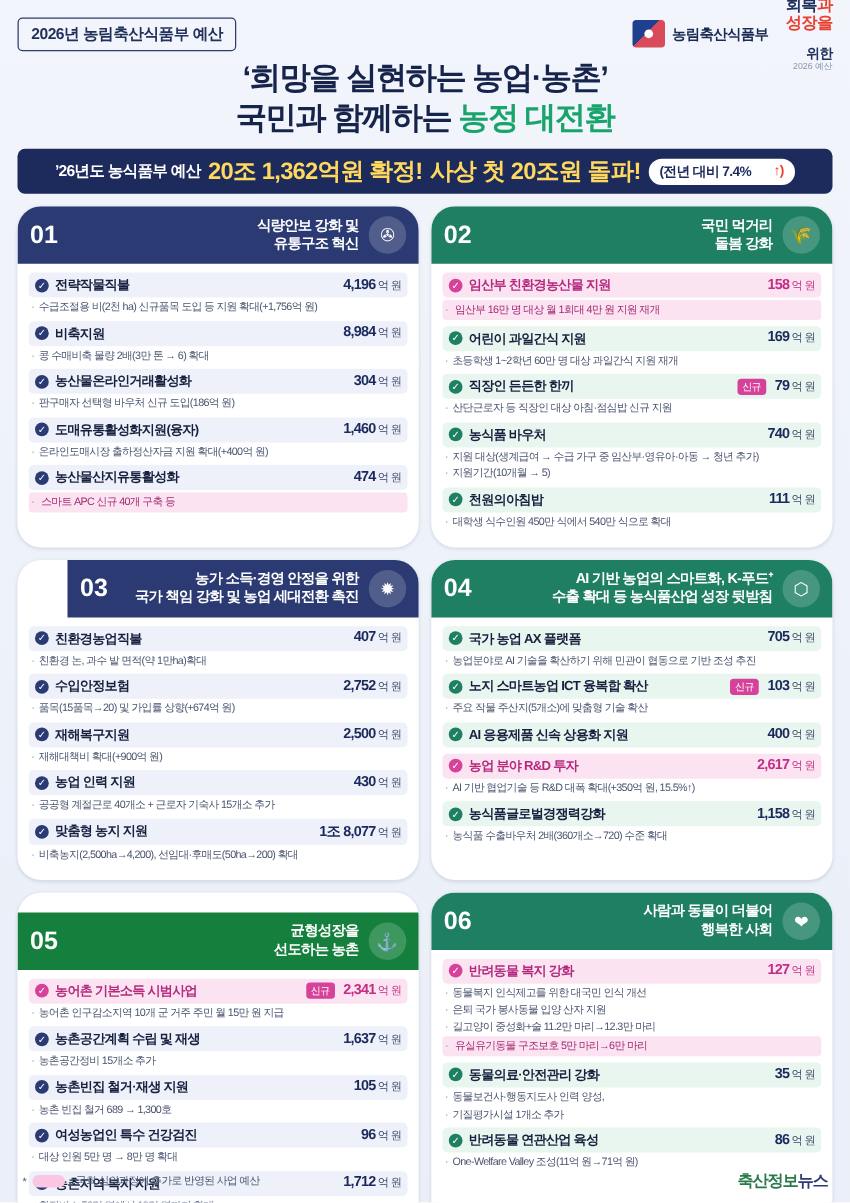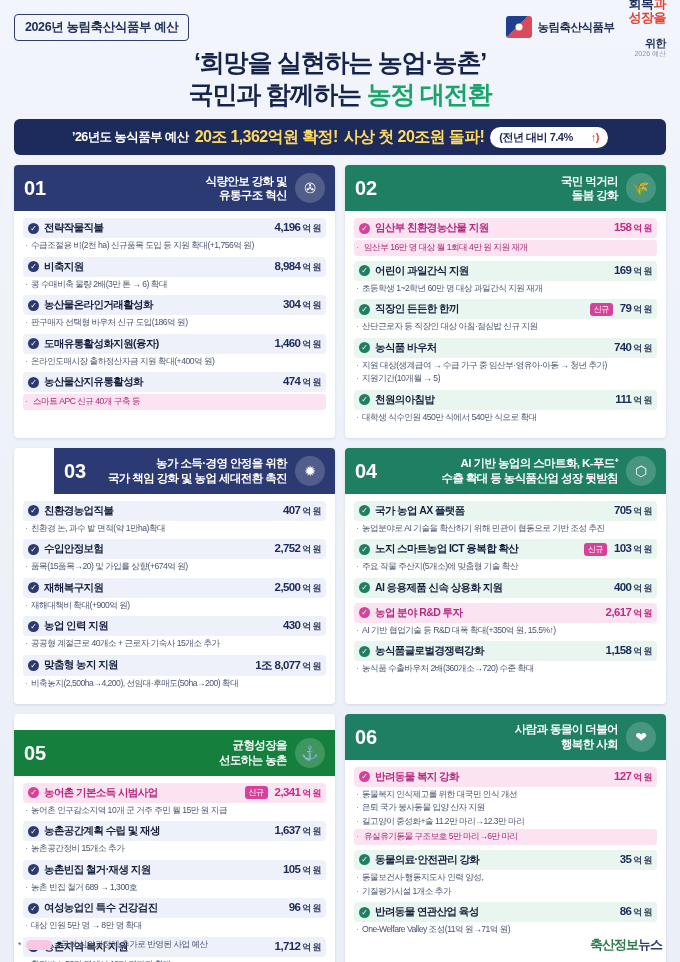--- a/index.html
+++ b/index.html
@@ -58,35 +58,35 @@
   .hero .green { color:#18a46b; }
 
   
   .band {
     margin-top:10px;
     background:#1d2a5c; border-radius:6px;
     height:36px; display:flex; align-items:center; justify-content:center;
     gap:6px; padding:0 12px;
   }
   .band .t { color:#ffffff; font-size:12.5px; font-weight:bold; letter-spacing:-0.6px;}
-  .band .y { color:#ffd95e; font-size:16px; font-weight:bold; letter-spacing:-0.6px;}
+  .band .y { color:#ffd95e; font-size:19px; font-weight:bold; letter-spacing:-0.6px;}
   .band .pill {
     background:#ffffff; color:#1d2a5c; font-size:11px; font-weight:bold;
     border-radius:11px; padding:3px 9px; letter-spacing:-0.5px;
     display:flex; align-items:center; gap:18px;
   }
   .band .pill .up { color:#e8402f; }
 
   
   .grid {
     margin-top:10px;
     display:grid; grid-template-columns: 1fr 1fr; gap: 10px 10px;
   }
   .card {
-    background:#ffffff; border-radius:4px; overflow:hidden;
+    background:#ffffff; border-radius:19px; overflow:hidden;
     box-shadow: 0 1px 3px rgba(25,40,90,.12);
     display:flex; flex-direction:column;
   }
   .card-head {
     display:flex; align-items:center; gap:8px;
     padding:7px 10px; min-height:46px; position:relative;
   }
   .card-head .num {
     font-size:20px; font-weight:bold; color:#ffffff; line-height:1;
     min-width:26px;
@@ -124,21 +124,21 @@
   .chk.navy { background:#2b3a72; }
   .chk.green { background:#1f7f63; }
   .chk.pink { background:#d6429a; }
   .it-label { font-size:10.5px; font-weight:bold; color:#17213f; letter-spacing:-0.6px; flex:1;}
   .it-label.pinktx { color:#b52a7e; }
   .badge-new {
     font-size:8px; font-weight:normal; color:#ffffff; background:#d6429a;
     border-radius:3px; padding:1px 4px; letter-spacing:-0.5px; margin-right:2px;
   }
   .amt { font-size:11.5px; font-weight:bold; color:#1b2a5c; letter-spacing:-0.6px; white-space:nowrap;}
-  .amt .unit { font-size:9px; font-weight:bold; color:#3a4668; }
+  .amt .unit { font-size:9px; font-weight:normal; color:#3a4668; }
   .amt.pinktx { color:#c22e86; }
   .amt.pinktx .unit { color:#c22e86; }
 
   .sub {
     font-size:8.6px; color:#4a5470; letter-spacing:-0.5px; line-height:1.35;
     padding:2px 4px 0 8px; position:relative;
   }
   .sub::before{ content:"·"; position:absolute; left:2px; top:2px; color:#8a93ab;}
   .sub.hl { background:#fbe3f1; border-radius:3px; color:#a32a74; padding:2px 5px 2px 10px; margin-top:2px;}
 

